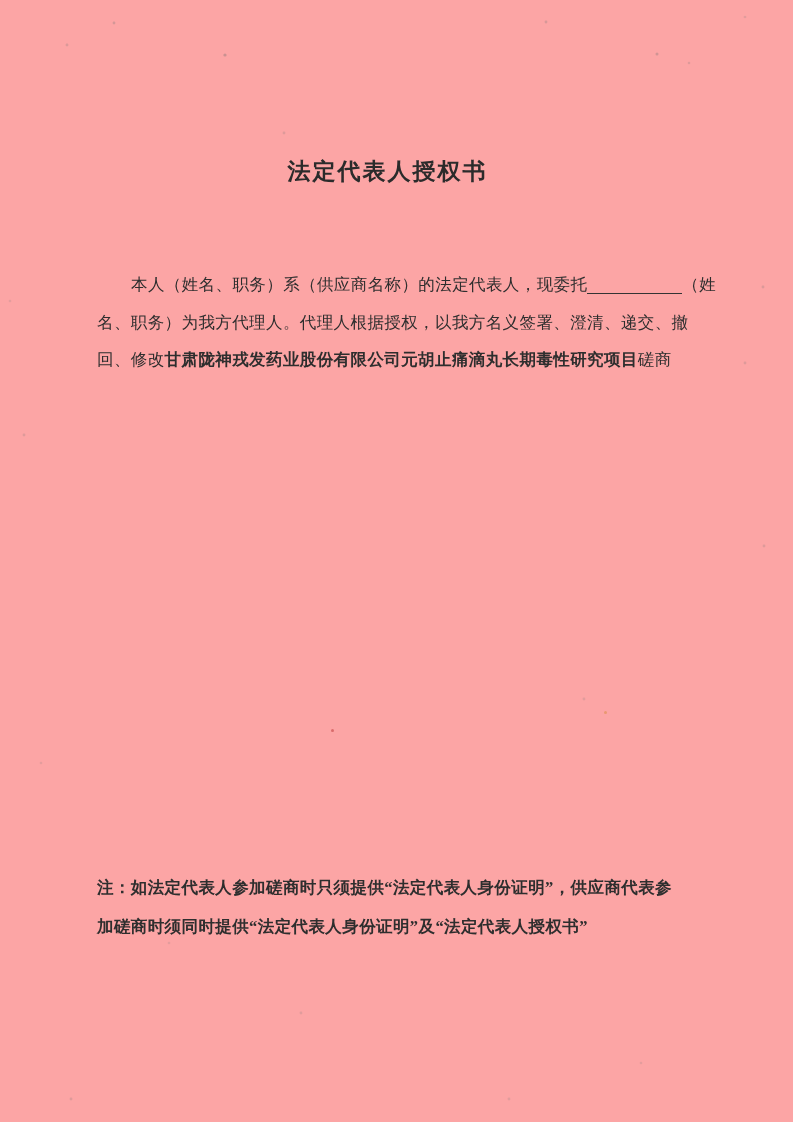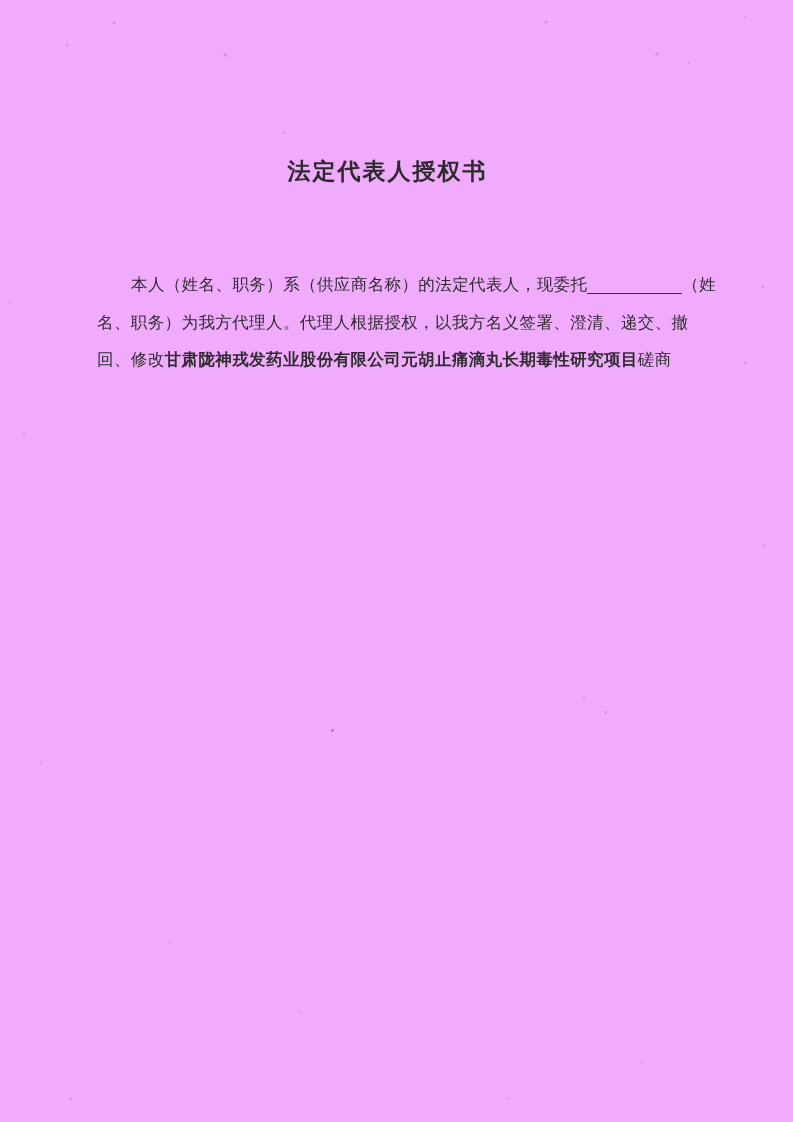--- a/index.html
+++ b/index.html
@@ -4,21 +4,21 @@
 <style>
   * { margin: 0; padding: 0; box-sizing: border-box; }
   html, body { background: #e8e8e8; }
   body { font-family: "Liberation Serif", "DejaVu Serif", serif; }
 
   .page {
     position: relative;
     width: 793px;
     height: 1122px;
     margin: 0 auto;
-    background: #f0abfc;
+    background: #fca5a5;
     color: #2e2e2e;
     overflow: hidden;
   }
 
   
   .speckles {
     position: absolute; top: 0; left: 0; width: 2px; height: 2px;
     background: transparent; border-radius: 50%;
     box-shadow:
       113px 22px 0 0.4px rgba(120,120,120,.30),
@@ -133,14 +133,18 @@
 
 
   <div class="body-text">
       <div class="body-line indent"><span class="run normal">本人</span><span class="run underline">（姓名、职务）</span><span class="run normal">系</span><span class="run underline">（供应商名称）</span><span class="run normal">的法定代表人，现委托</span><span class="run blank"></span><span class="run underline">（姓</span></div>
       <div class="body-line"><span class="run underline">名、职务）</span><span class="run normal">为我方代理人。代理人根据授权，以我方名义签署、澄清、递交、撤</span></div>
       <div class="body-line"><span class="run normal">回、修改</span><span class="run bold-underline">甘肃陇神戎发药业股份有限公司元胡止痛滴丸长期毒性研究项目</span><span class="run normal">磋商</span></div>
     </div>
 
 
 
+  <div class="note-block">
+    <div class="note-line">注：如法定代表人参加磋商时只须提供“法定代表人身份证明”，供应商代表参</div>
+    <div class="note-line">加磋商时须同时提供“法定代表人身份证明”及“法定代表人授权书”</div>
+  </div>
 
 </div>
 
 </body></html>

